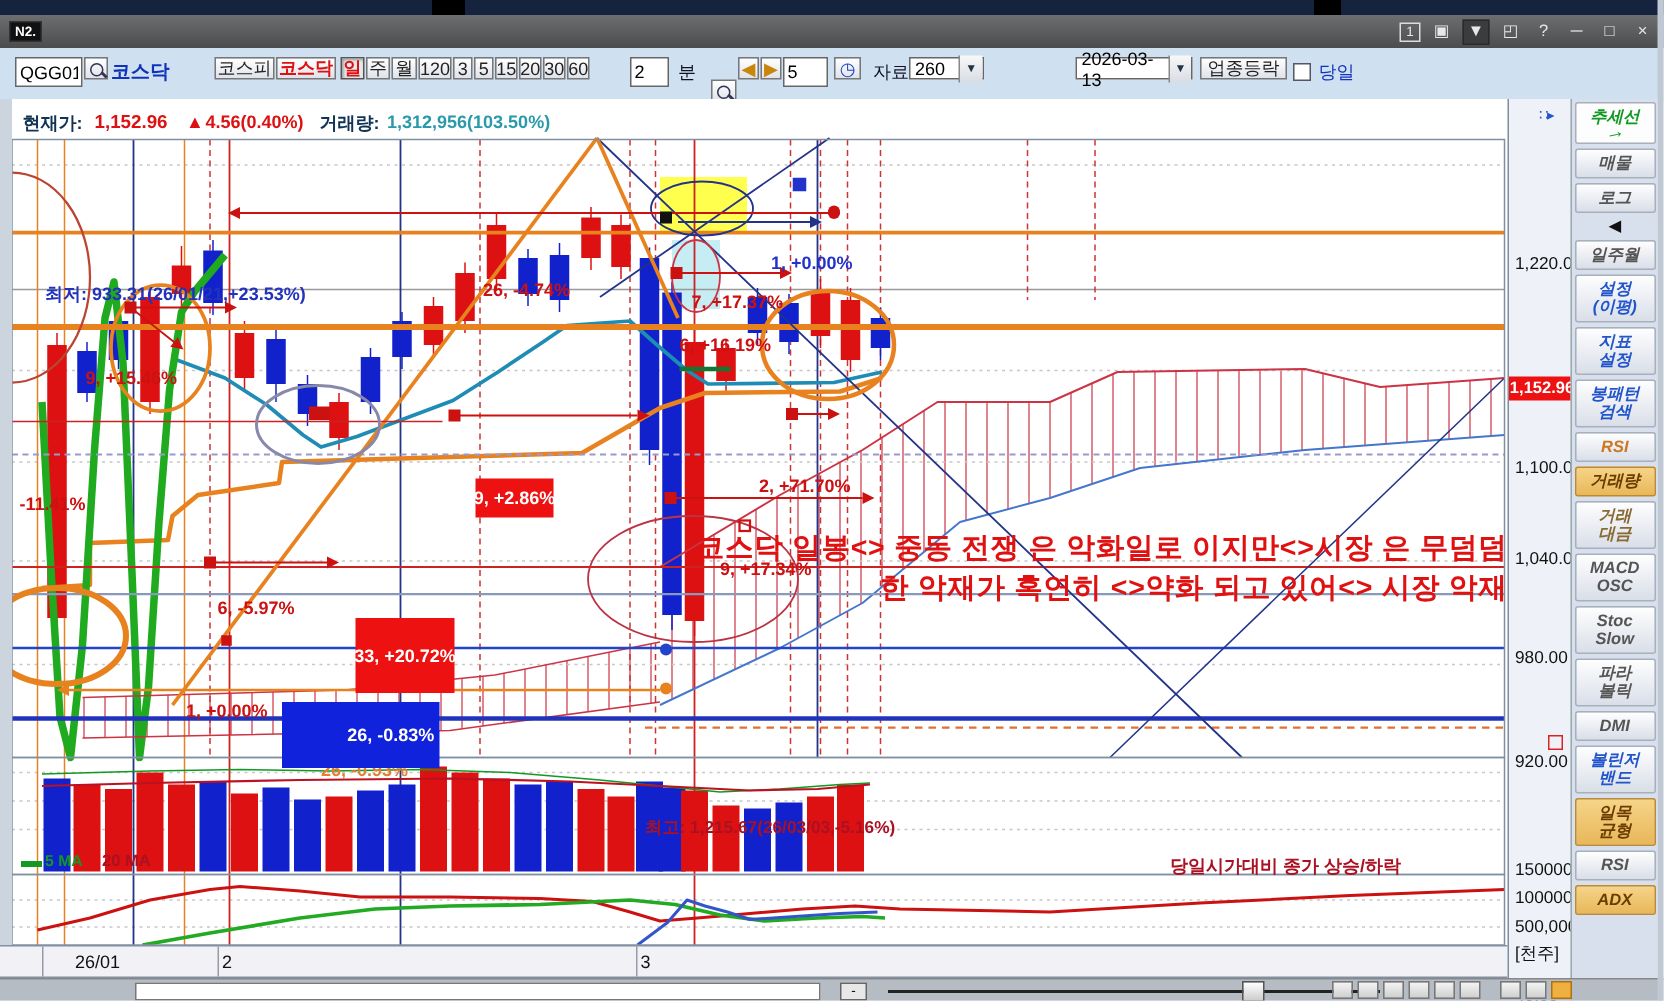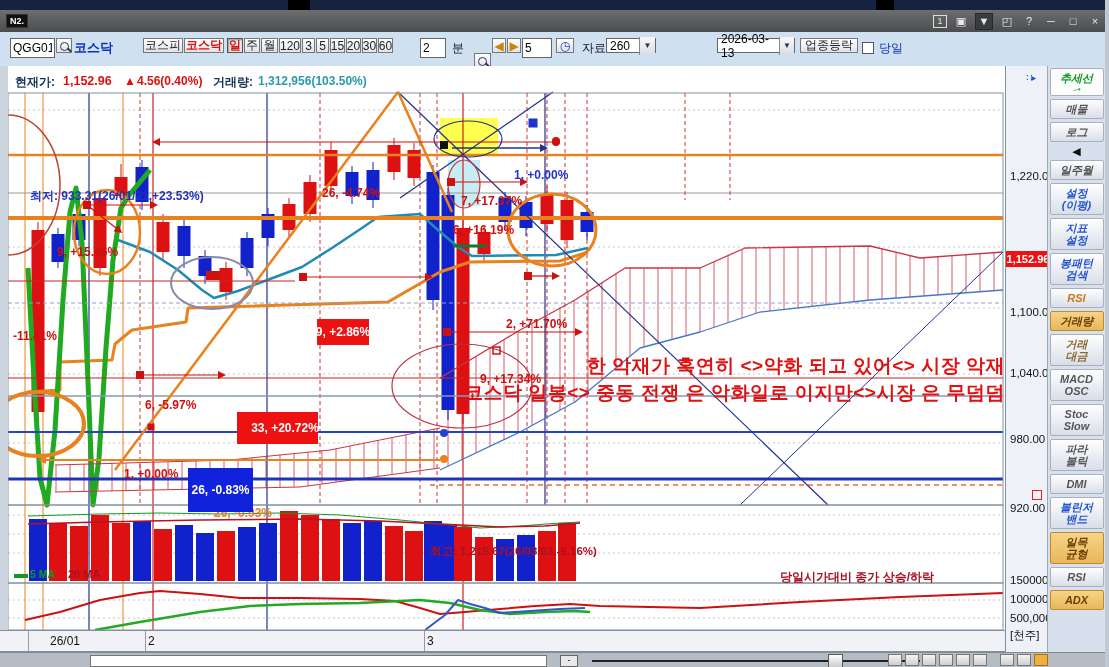--- a/index.html
+++ b/index.html
@@ -452,27 +452,27 @@
         <div class="ann" style="left: 68px; top: 502px; color: rgb(170, 17, 34); font-size: 11px;">20 MA</div>
         <div class="ann" style="left: 16px; top: 580px; color: rgb(204, 17, 17); font-size: 11.5px;">ADX (15, 14)</div>
         <div class="ann" style="left: 110px; top: 580px; color: rgb(204, 17, 17); font-size: 11.5px;">+DI</div>
         <div class="ann" style="left: 152px; top: 580px; color: rgb(34, 68, 204); font-size: 11.5px;">-DI</div>
         <div class="ann" style="left: 196px; top: 580px; color: rgb(17, 153, 34); font-size: 11.5px;">ADX</div>
         <div class="dashmk" style="left: 96px; top: 586px; background: rgb(204, 17, 17);"></div>
         <div class="dashmk" style="left: 140px; top: 586px; background: rgb(34, 68, 204);"></div>
         <div class="dashmk" style="left: 180px; top: 586px; background: rgb(17, 153, 34);"></div>
         <div class="dashmk" style="left: 14px; top: 508px; background: rgb(17, 153, 34);"></div>
         <div class="annbox" style="left: 317px; top: 253px; width: 52px; height: 26px; background: rgb(238, 17, 17);">9, +2.86%</div>
-        <div class="annbox" style="left: 237px; top: 346px; width: 66px; height: 32px; background: rgb(238, 17, 17); padding-left: 15px;">33, +20.72%</div>
-        <div class="annbox" style="left: 188px; top: 402px; width: 65px; height: 44px; background: rgb(17, 34, 221);">26, -0.83%</div>
+        <div class="annbox" style="left: 237px; top: 346px; width: 66px; height: 50px; background: rgb(238, 17, 17);">33, +20.72%</div>
+        <div class="annbox" style="left: 188px; top: 402px; width: 65px; height: 44px; background: rgb(17, 34, 221); padding-left: 40px;">26, -0.83%</div>
       </div>
 
     <div class="msg">
+      <div>코스닥 일봉&lt;&gt; 중동 전쟁 은 악화일로 이지만&lt;&gt;시장 은 무덤덤</div>
       <div>한 악재가 혹연히 &lt;&gt;약화 되고 있어&lt;&gt; 시장 악재</div>
-      <div>코스닥 일봉&lt;&gt; 중동 전쟁 은 악화일로 이지만&lt;&gt;시장 은 무덤덤</div>
     </div>
 
     <div class="abs gutter"></div>
 
     <div class="abs xaxis" id="xaxis">
         <span class="xl" style="left: 50px;">26/01</span>
         <span class="xl" style="left: 148px;">2</span>
         <span class="xl" style="left: 427px;">3</span>
         <span class="sep" style="left: 28px;"></span>
         <span class="sep" style="left: 145px;"></span>

